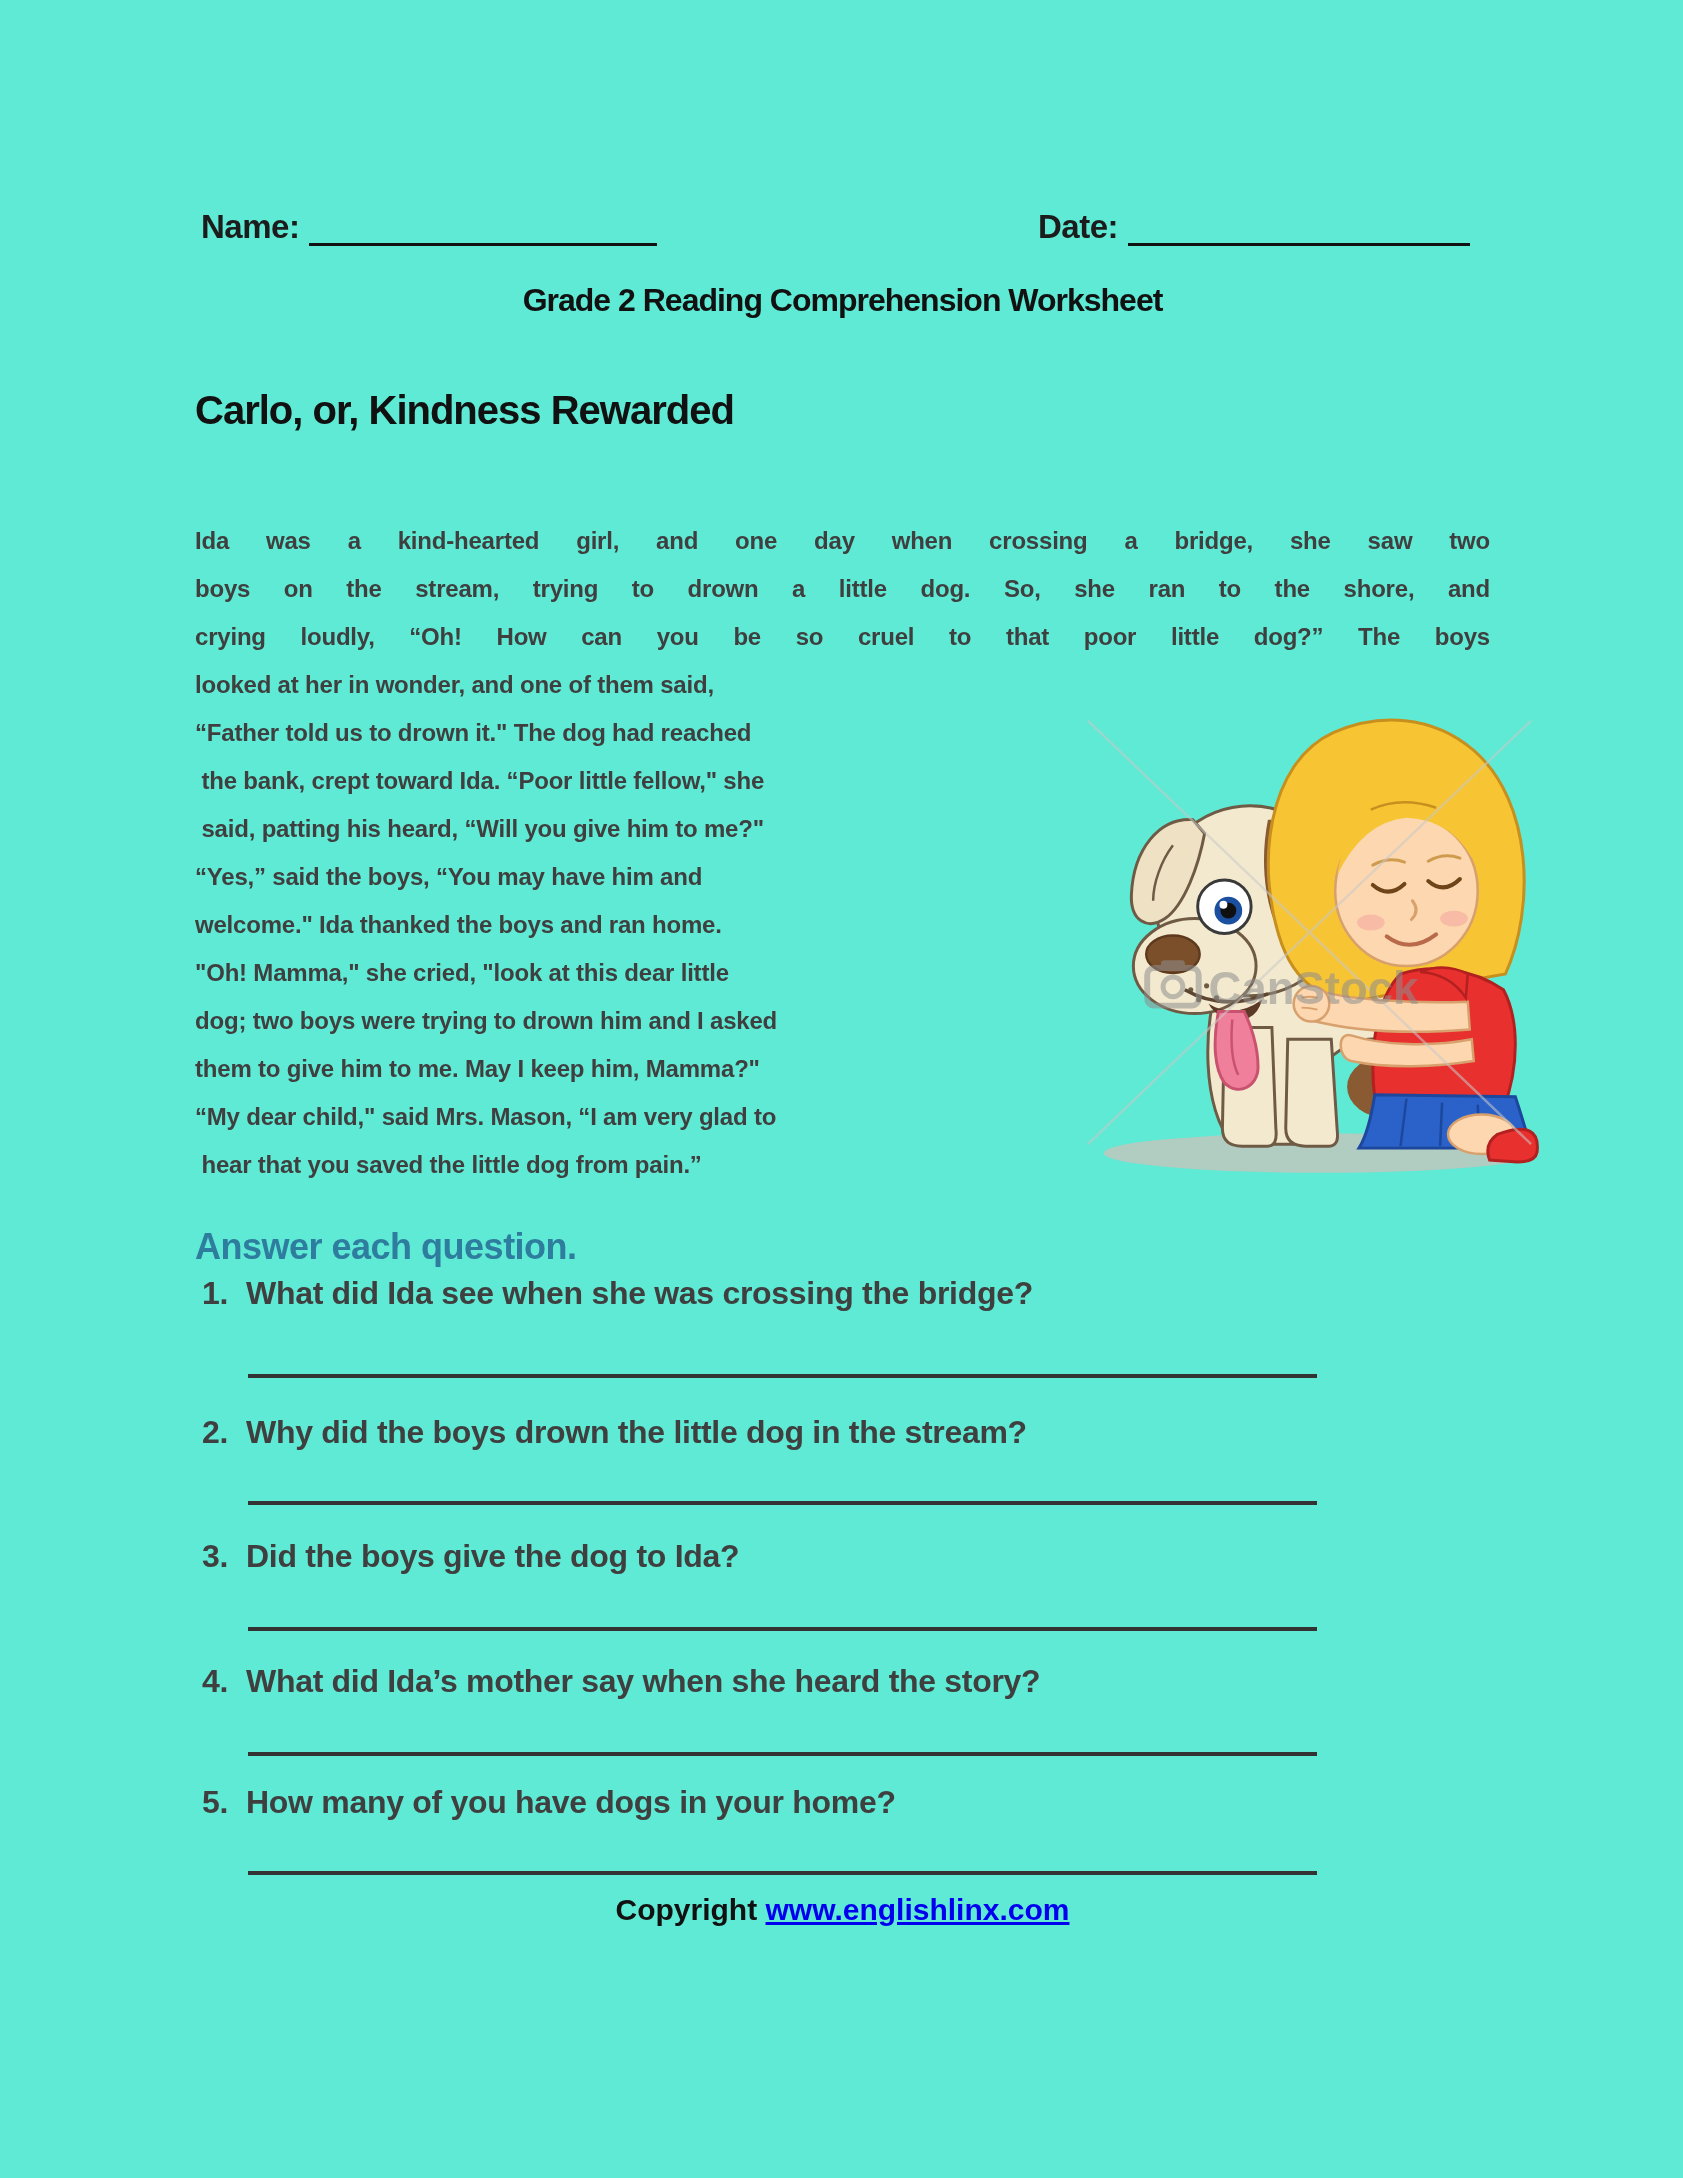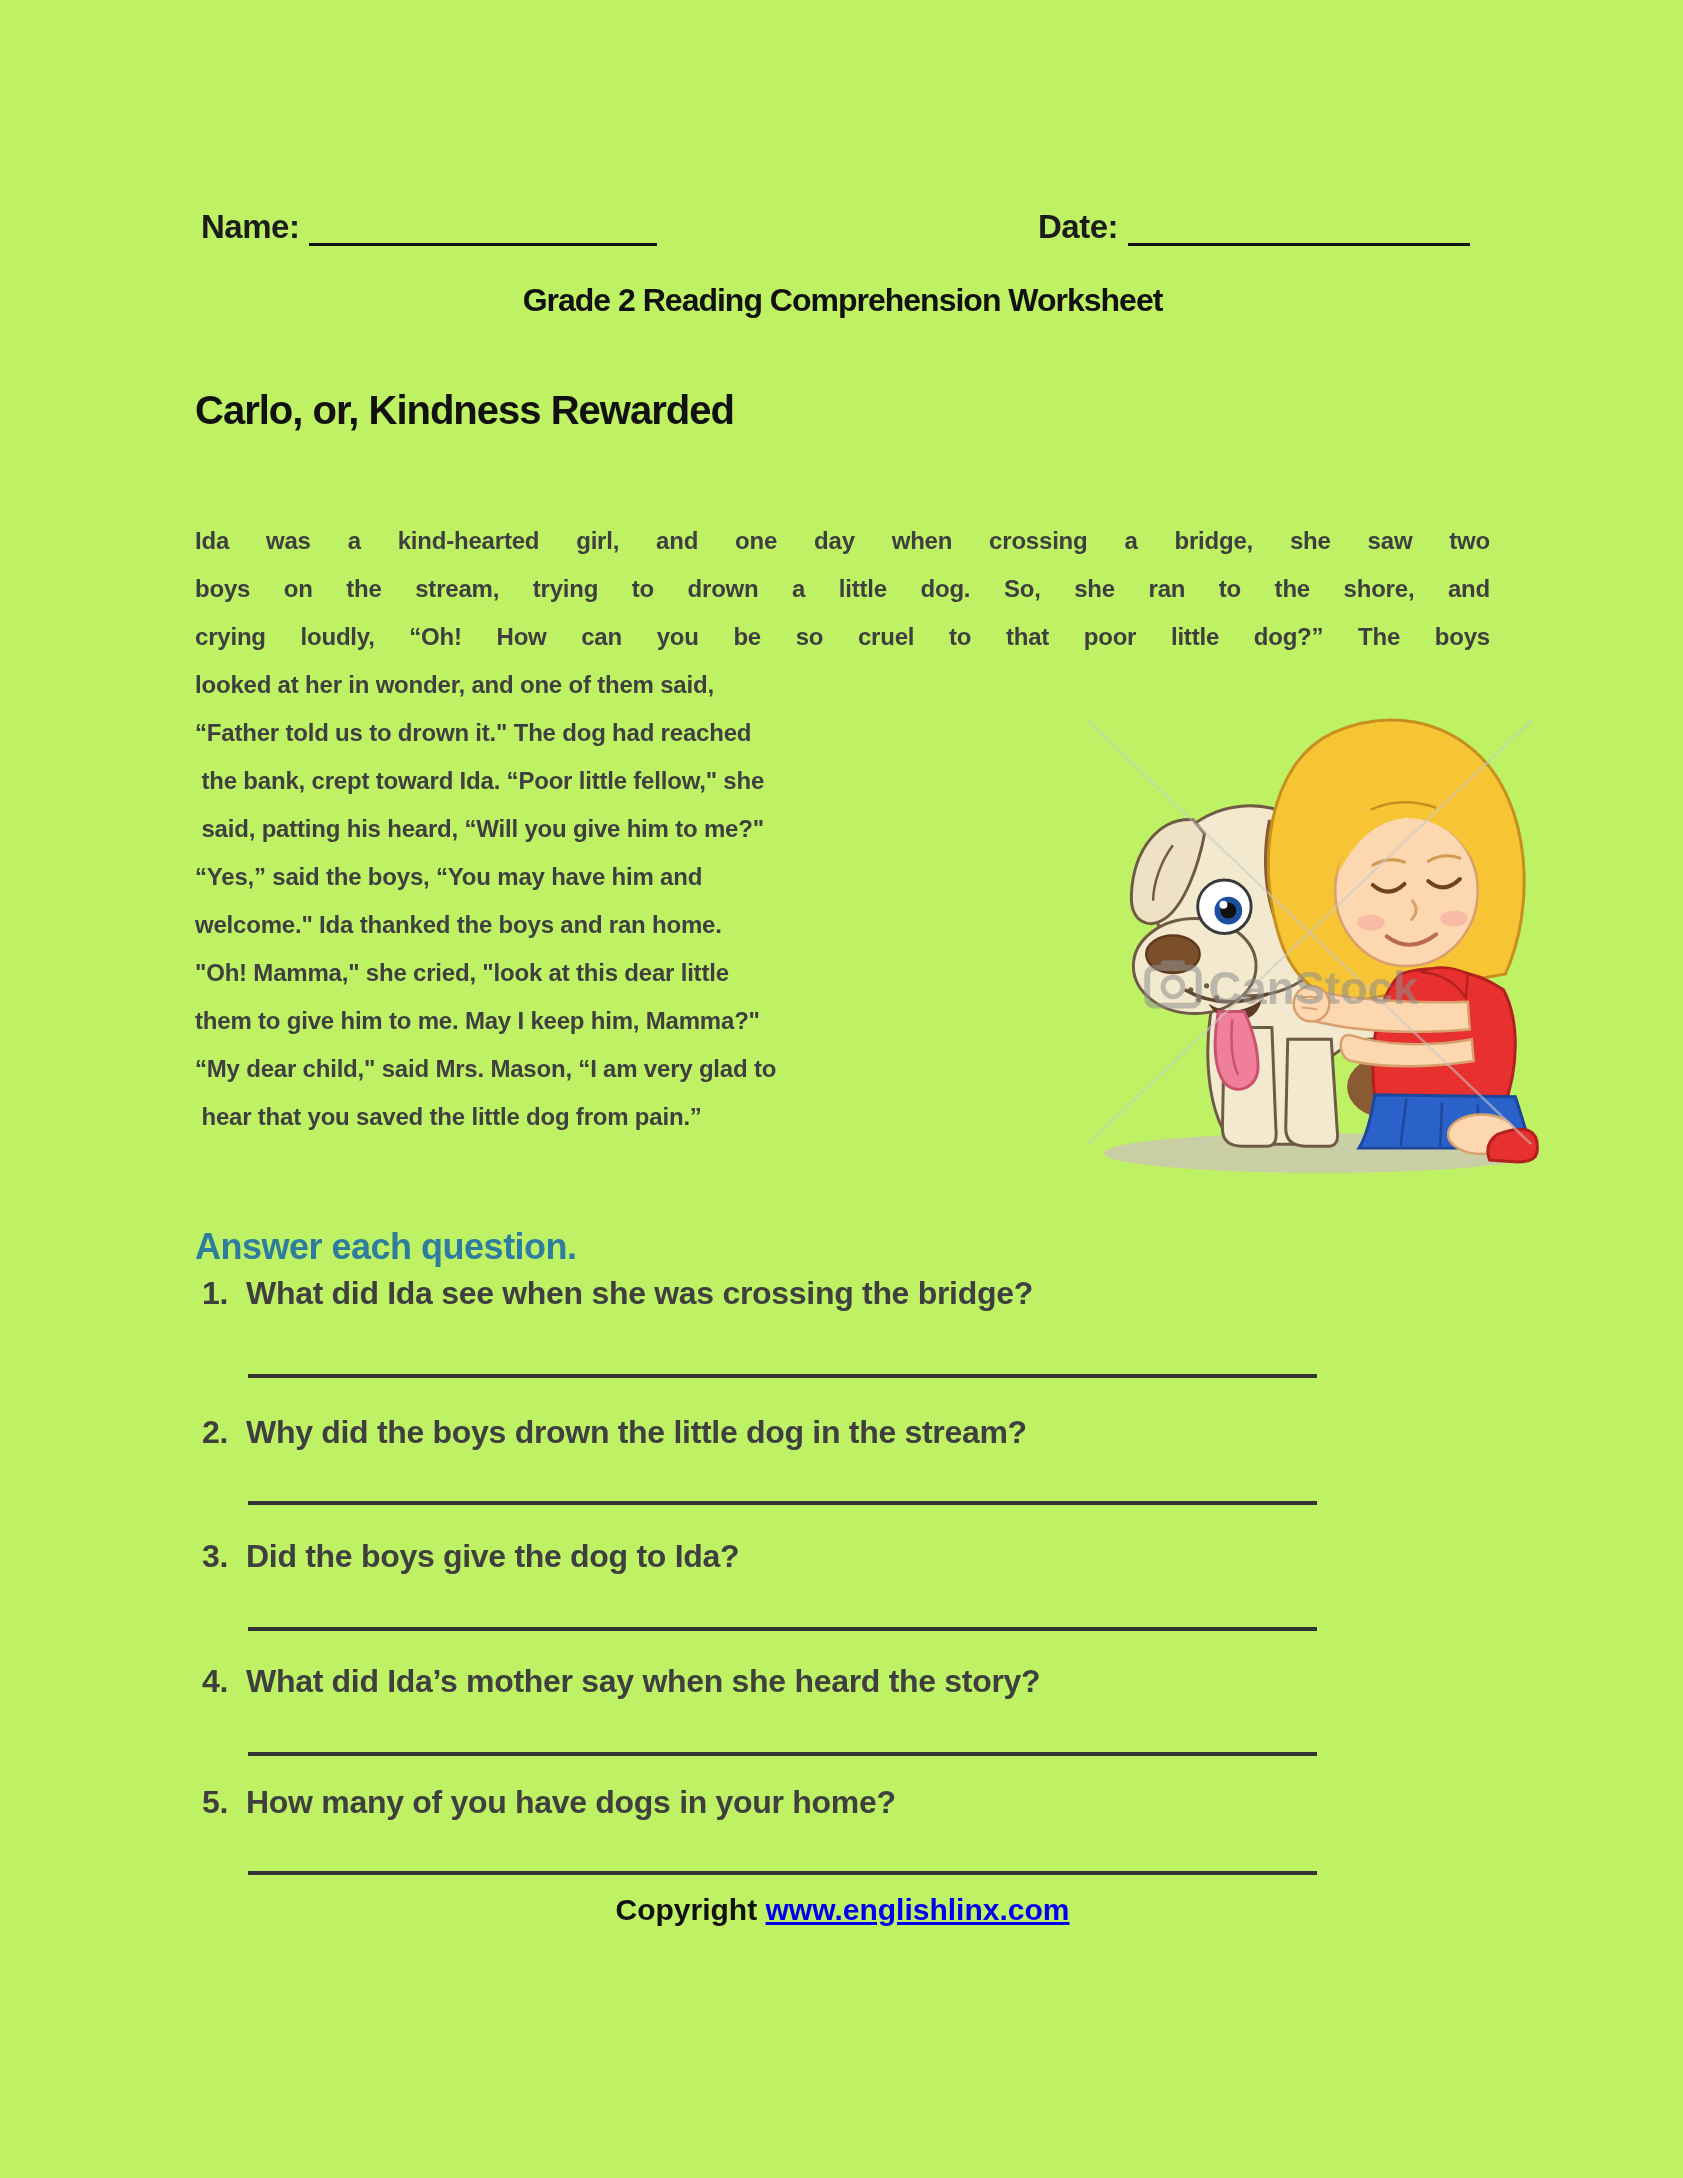--- a/index.html
+++ b/index.html
@@ -1,19 +1,19 @@
 <!DOCTYPE html>
 <html><head>
 <meta charset="utf-8">
 <style>
   * { box-sizing: border-box; margin: 0; padding: 0; }
   html, body { background: #ffffff; }
   body { font-family: "Liberation Sans", "DejaVu Sans", sans-serif; font-weight: 700; }
   .page {
-    position: relative; width: 1683px; height: 2178px; background: #bef264;
+    position: relative; width: 1683px; height: 2178px; background: #5eead4;
     overflow: hidden;
   }
   .abs { position: absolute; }
   
   .hdr-group { display: flex; align-items: flex-end; }
   .hdr-label { font-size: 33px; color: #1c1c1c; letter-spacing: -0.5px; }
   .blank-line { border-bottom: 3px solid #111; height: 36px; margin-left: 10px; }
   
   .title { left: 195px; width: 1295px; text-align: center; font-size: 32px; color: #111; letter-spacing: -1px; }
   .subtitle { left: 195px; width: 1295px; font-size: 40px; color: #111; letter-spacing: -1px; }
@@ -54,20 +54,21 @@
     <div class="sline j">Ida was a kind-hearted girl, and one day when crossing a bridge, she saw two</div>
     <div class="sline j">boys on the stream, trying to drown a little dog. So, she ran to the shore, and</div>
     <div class="sline j">crying loudly, “Oh! How can you be so cruel to that poor little dog?” The boys</div>
     <div class="sline">looked at her in wonder, and one of them said,</div>
     <div class="sline">“Father told us to drown it." The dog had reached</div>
     <div class="sline"> the bank, crept toward Ida. “Poor little fellow," she</div>
     <div class="sline"> said, patting his heard, “Will you give him to me?"</div>
     <div class="sline">“Yes,” said the boys, “You may have him and</div>
     <div class="sline">welcome." Ida thanked the boys and ran home.</div>
     <div class="sline">"Oh! Mamma," she cried, "look at this dear little</div>
+    <div class="sline">dog; two boys were trying to drown him and I asked</div>
     <div class="sline">them to give him to me. May I keep him, Mamma?"</div>
     <div class="sline">“My dear child," said Mrs. Mason, “I am very glad to</div>
     <div class="sline"> hear that you saved the little dog from pain.”</div>
   </div>
 
   <div class="abs illus">
     <svg width="470" height="510" viewBox="0 0 475 515" xmlns="http://www.w3.org/2000/svg">
 
       <ellipse cx="250" cy="487" rx="220" ry="20" fill="#cdc2ba" opacity="0.75"></ellipse>
 

